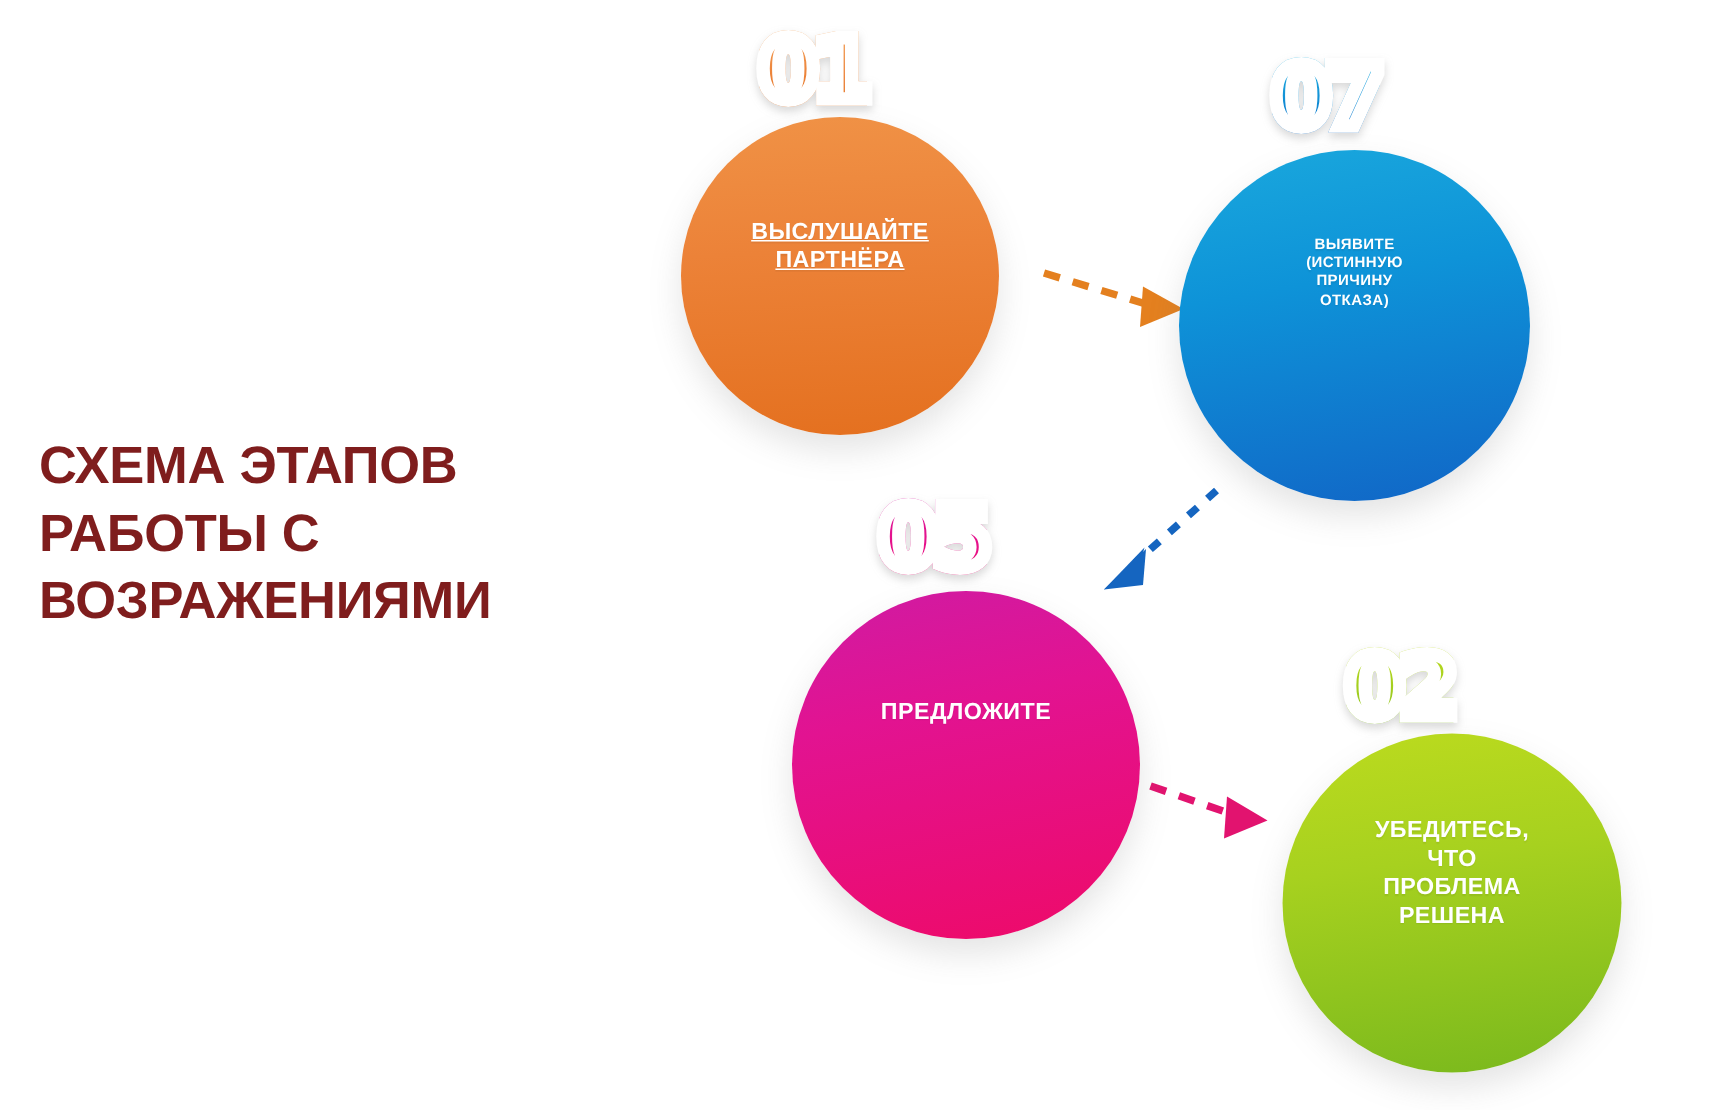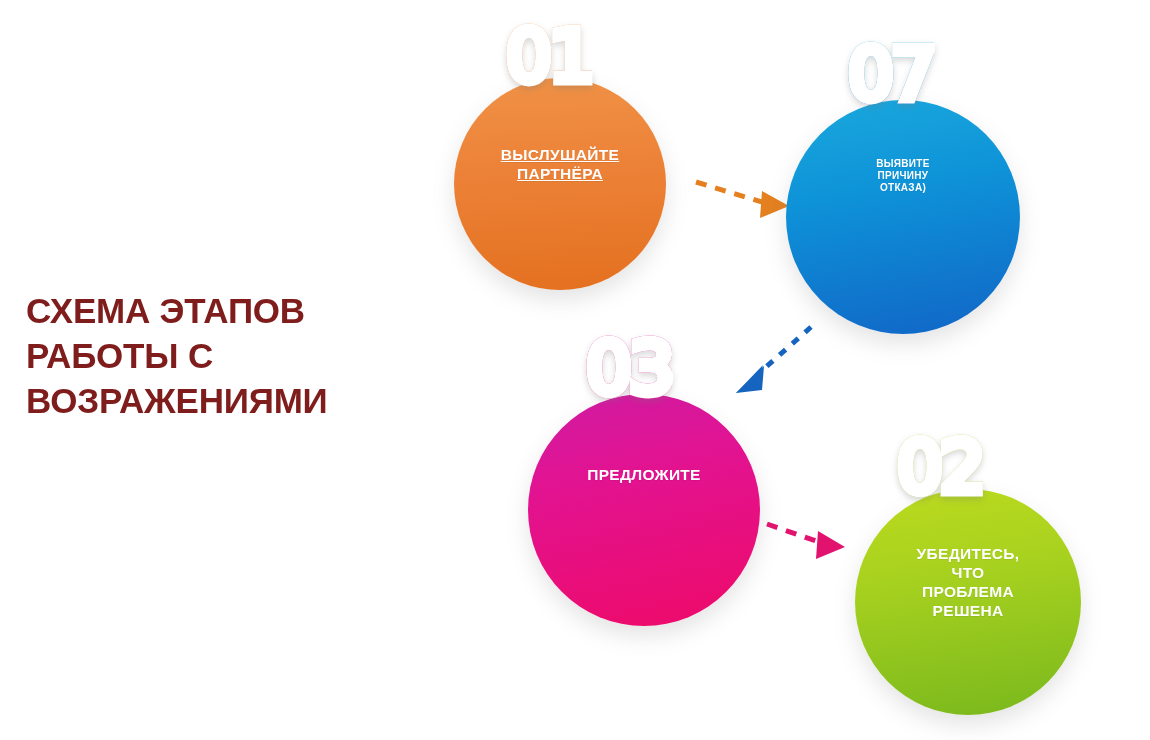--- a/index.html
+++ b/index.html
@@ -52,22 +52,22 @@
     text-transform: uppercase;
     line-height: 1.22;
     text-shadow: 0 1px 1px rgba(0,0,0,0.07);
     pointer-events: none;
   }
   .bubble-label .lline { display: block; white-space: nowrap; }
 
   
   .num {
     position: absolute;
-    font-size: 72px;
-    font-weight: normal;
+    font-size: 56px;
+    font-weight: bold;
     line-height: 1;
     letter-spacing: -3px;
     font-family: "DejaVu Sans", sans-serif;
     -webkit-text-stroke: 9px #ffffff;
     paint-order: stroke fill;
     color: transparent;
     background-clip: text;
     -webkit-background-clip: text;
     filter: drop-shadow(0 3px 3px rgba(120,120,120,0.28));
   }
@@ -149,28 +149,29 @@
       <span class="lline">ВЫСЛУШАЙТЕ</span>
       <span class="lline">ПАРТНЁРА</span>
     </div>
   </div>
 
   <div class="node" id="node2">
     <div class="bubble"></div>
     <div class="num">07</div>
     <div class="bubble-label">
       <span class="lline">ВЫЯВИТЕ</span>
+      <span class="lline">(ИСТИННУЮ</span>
       <span class="lline">ПРИЧИНУ</span>
       <span class="lline">ОТКАЗА)</span>
     </div>
   </div>
 
   <div class="node" id="node3">
     <div class="bubble"></div>
-    <div class="num">03</div>
+    <div class="num">05</div>
     <div class="bubble-label">
       <span class="lline">ПРЕДЛОЖИТЕ</span>
     </div>
   </div>
 
   <div class="node" id="node4">
     <div class="bubble"></div>
     <div class="num">02</div>
     <div class="bubble-label">
       <span class="lline">УБЕДИТЕСЬ,</span>

